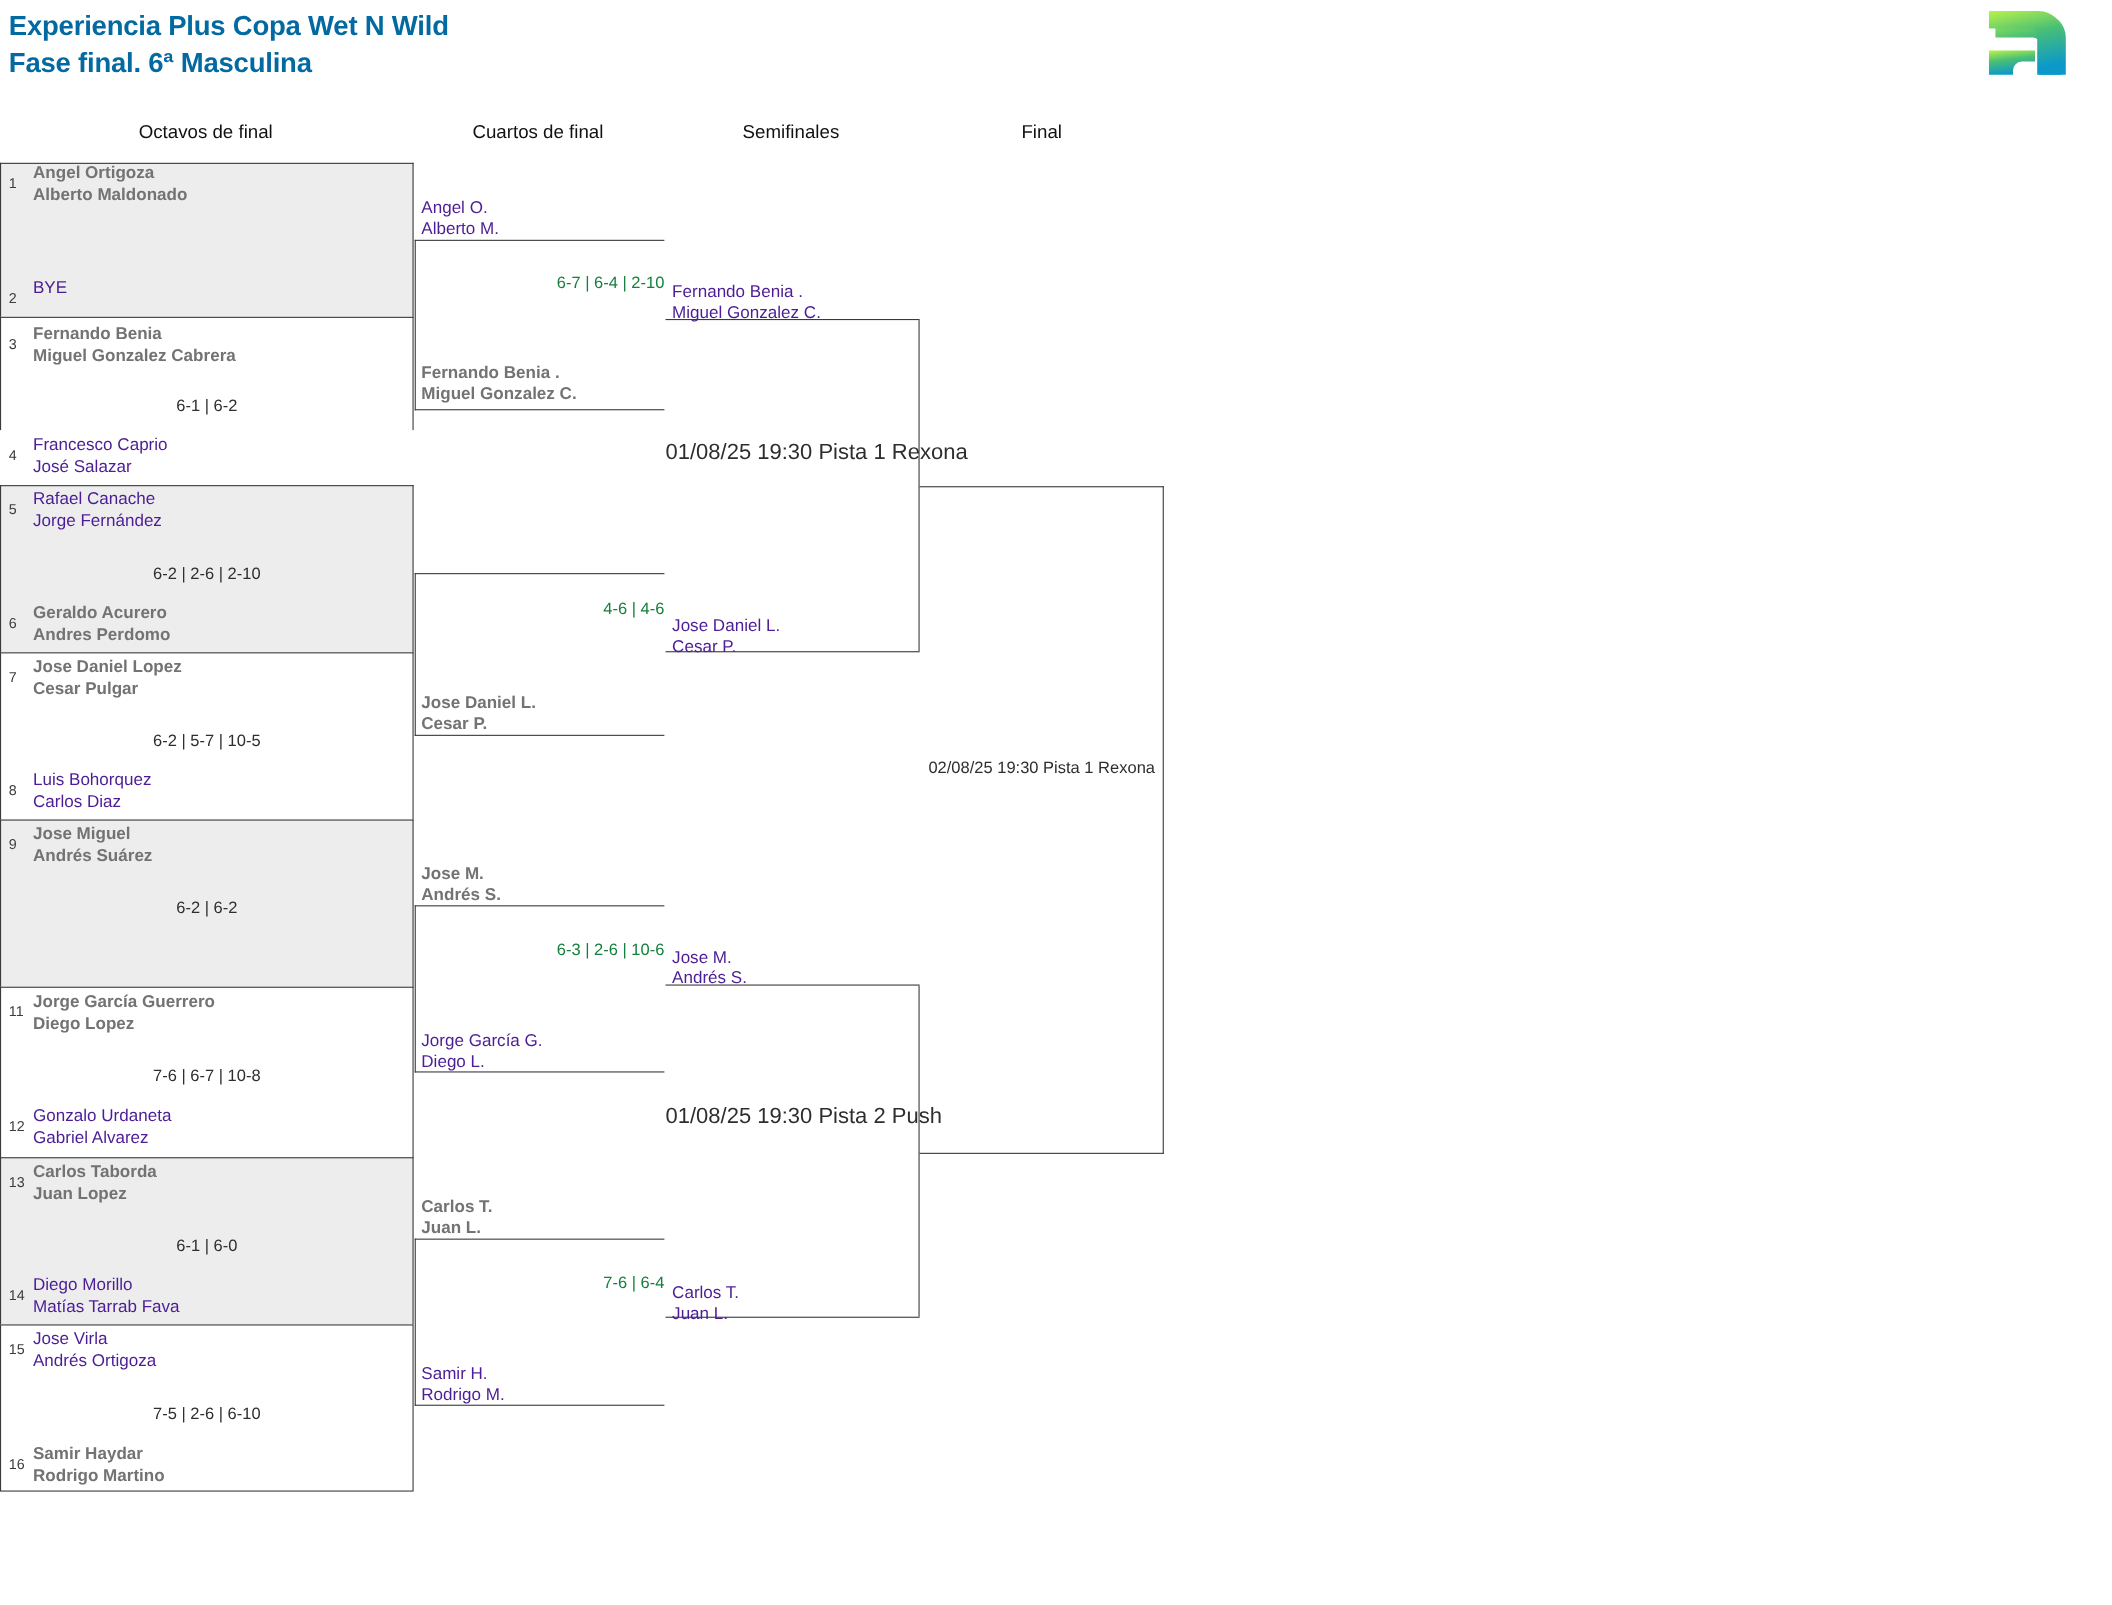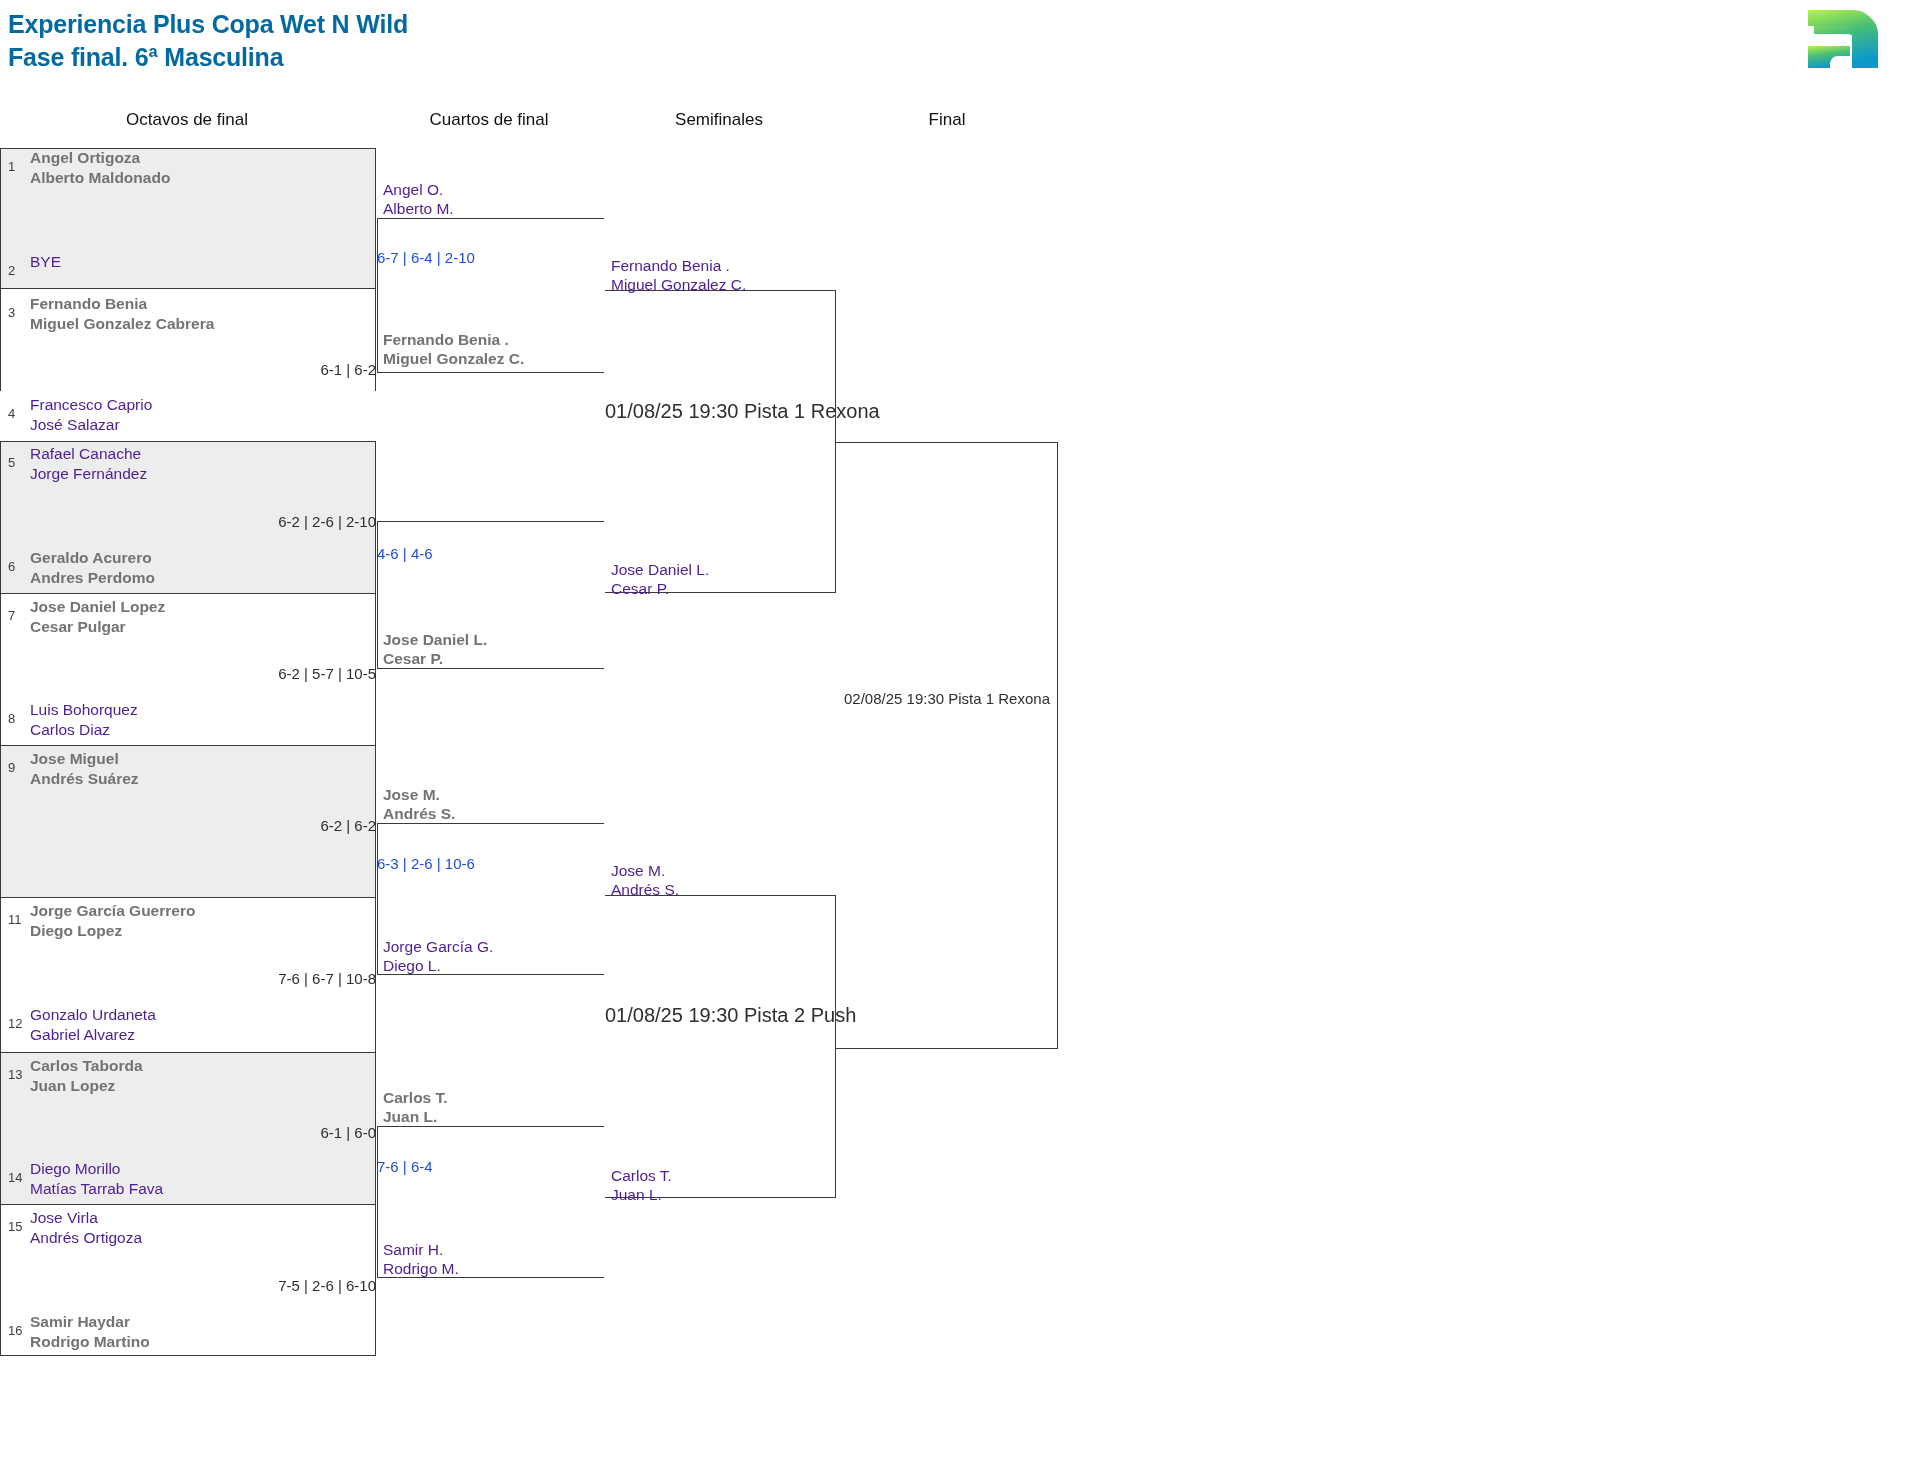--- a/index.html
+++ b/index.html
@@ -92,21 +92,21 @@
     font-size: 15.5px;
     line-height: 19.5px;
     white-space: pre-line;
   }
   .names.win { font-weight: 700; color: #737373; }
   .names.lose { font-weight: 400; color: #4c1d95; }
   .r1-score {
     position: absolute;
     left: 0;
     width: 376px;
-    text-align: right;
+    text-align: center;
     font-size: 15px;
     color: #2e2e2e;
     white-space: nowrap;
   }
 
   
   .r2-box {
     position: absolute;
     left: 377px;
     width: 227px;
@@ -121,23 +121,23 @@
     box-sizing: border-box;
     padding-left: 3px;
     font-size: 15px;
     line-height: 19.5px;
     white-space: pre-line;
   }
   .r2-score {
     position: absolute;
     left: 377px;
     width: 227px;
-    text-align: left;
-    font-size: 15px;
-    color: #1d4ed8;
+    text-align: right;
+    font-size: 15px;
+    color: #15803d;
     white-space: nowrap;
   }
 
   
   .r3-box {
     position: absolute;
     left: 605px;
     width: 231px;
     box-sizing: border-box;
     border: 1px solid #3a3a3a;

